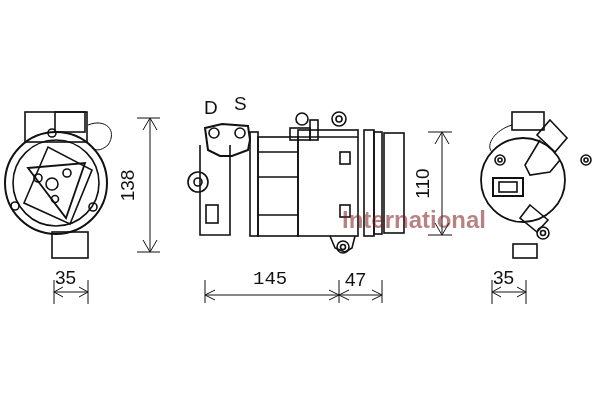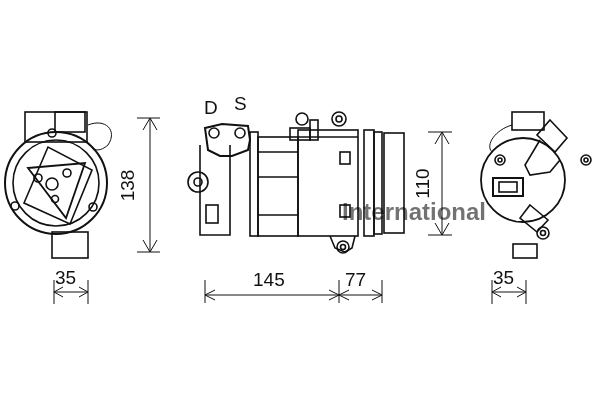--- a/index.html
+++ b/index.html
@@ -1,21 +1,21 @@
 <!DOCTYPE html>
 <html><head>
 <meta charset="utf-8">
 <style>
   html,body{margin:0;padding:0;background:#ffffff;}
   #canvas{position:relative;width:600px;height:400px;overflow:hidden;background:#fff;font-family:"Liberation Sans",sans-serif;}
   svg{position:absolute;left:0;top:0;}
   .dim{position:absolute;font-size:19px;color:#111;line-height:1;}
   .vert{transform:rotate(-90deg);transform-origin:center;}
   .lbl{position:absolute;font-size:19px;color:#111;line-height:1;}
-  .wm{position:absolute;color:#000000;font-weight:bold;font-size:24px;opacity:.55;line-height:1;}
+  .wm{position:absolute;color:#7f1d1d;font-weight:bold;font-size:24px;opacity:.55;line-height:1;margin-top:8px;}
 </style>
 </head>
 <body>
 
 <div id="canvas">
 <svg width="600" height="400" viewBox="0 0 600 400" fill="none" stroke="#111" stroke-width="1.6">
 
   <g>
     <rect x="25" y="112" width="62" height="30"></rect>
     <rect x="55" y="112" width="30" height="20"></rect>
@@ -126,16 +126,16 @@
 </svg>
 
 <div class="wm" style="left:342px;top:200px;">International</div>
 
 <div class="lbl" style="left:204px;top:98px;">D</div>
 <div class="lbl" style="left:234px;top:94px;">S</div>
 
 <div class="dim vert" style="left:112px;top:176px;">138</div>
 <div class="dim" style="left:55px;top:268px;">35</div>
 <div class="dim vert" style="left:407px;top:174px;">110</div>
-<div class="dim" style="left:253px;top:270px;">145</div>
-<div class="dim" style="left:345px;top:270px;">77</div>
+<div class="dim" style="left:253px;top:270px;font-family:Liberation Mono, monospace;">145</div>
+<div class="dim" style="left:345px;top:270px;">47</div>
 <div class="dim" style="left:493px;top:268px;">35</div>
 </div>
 
 </body></html>

